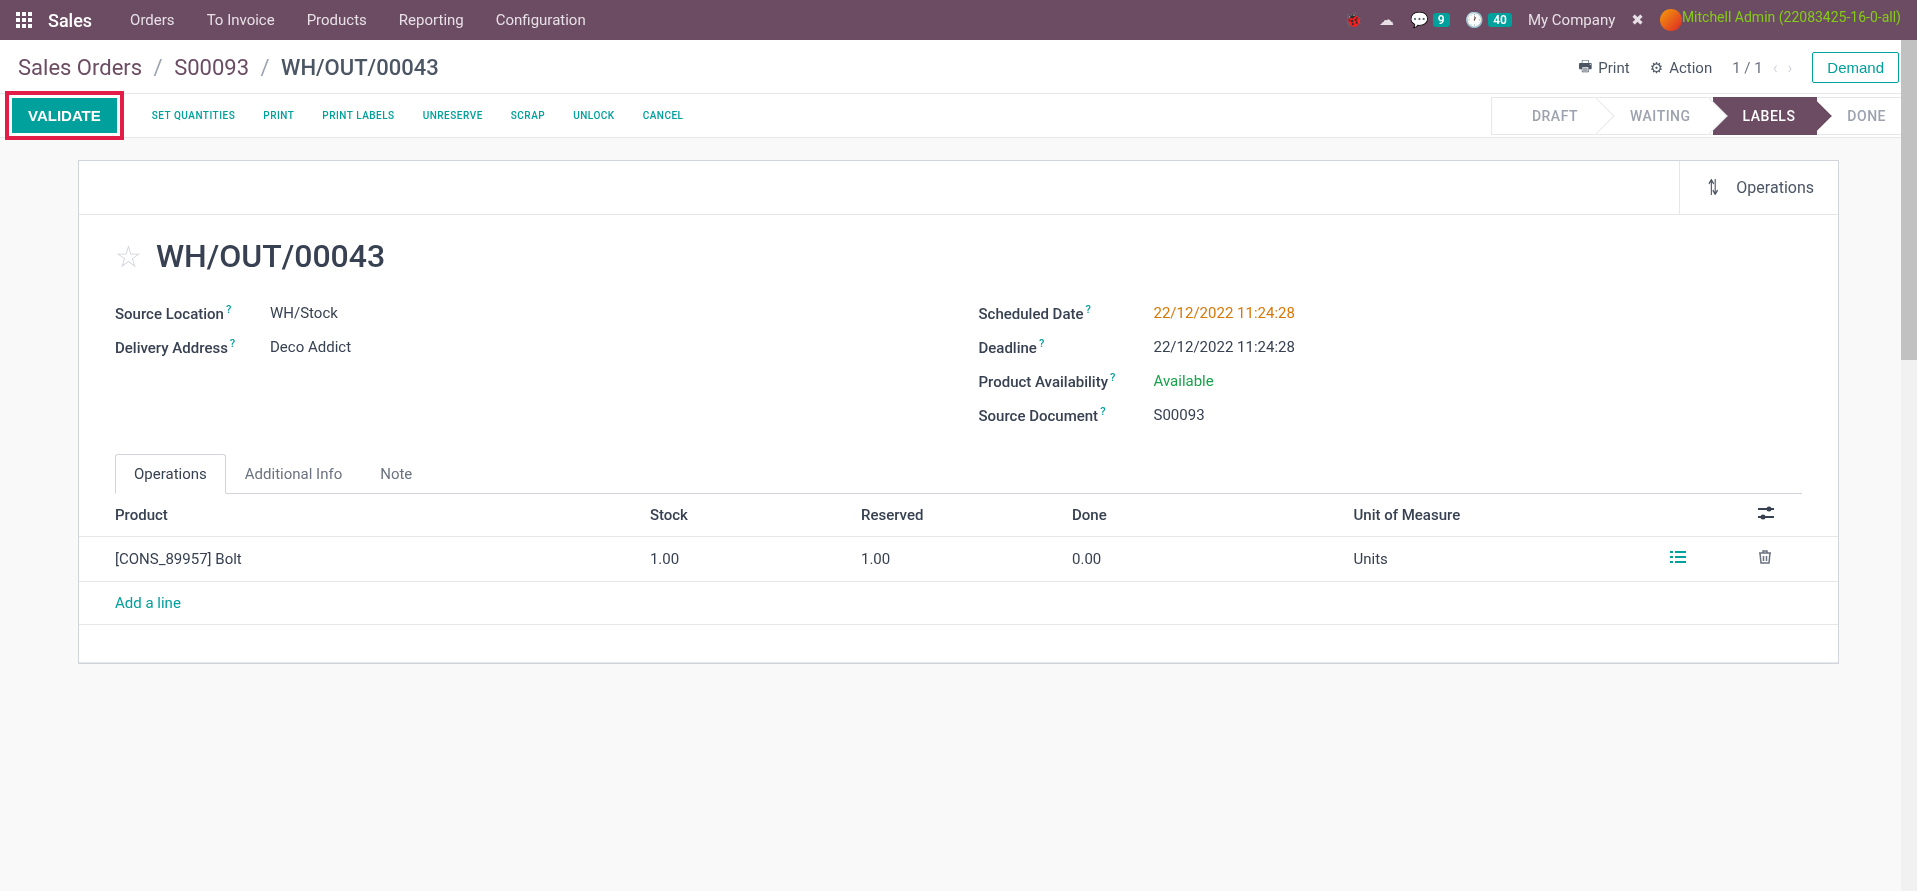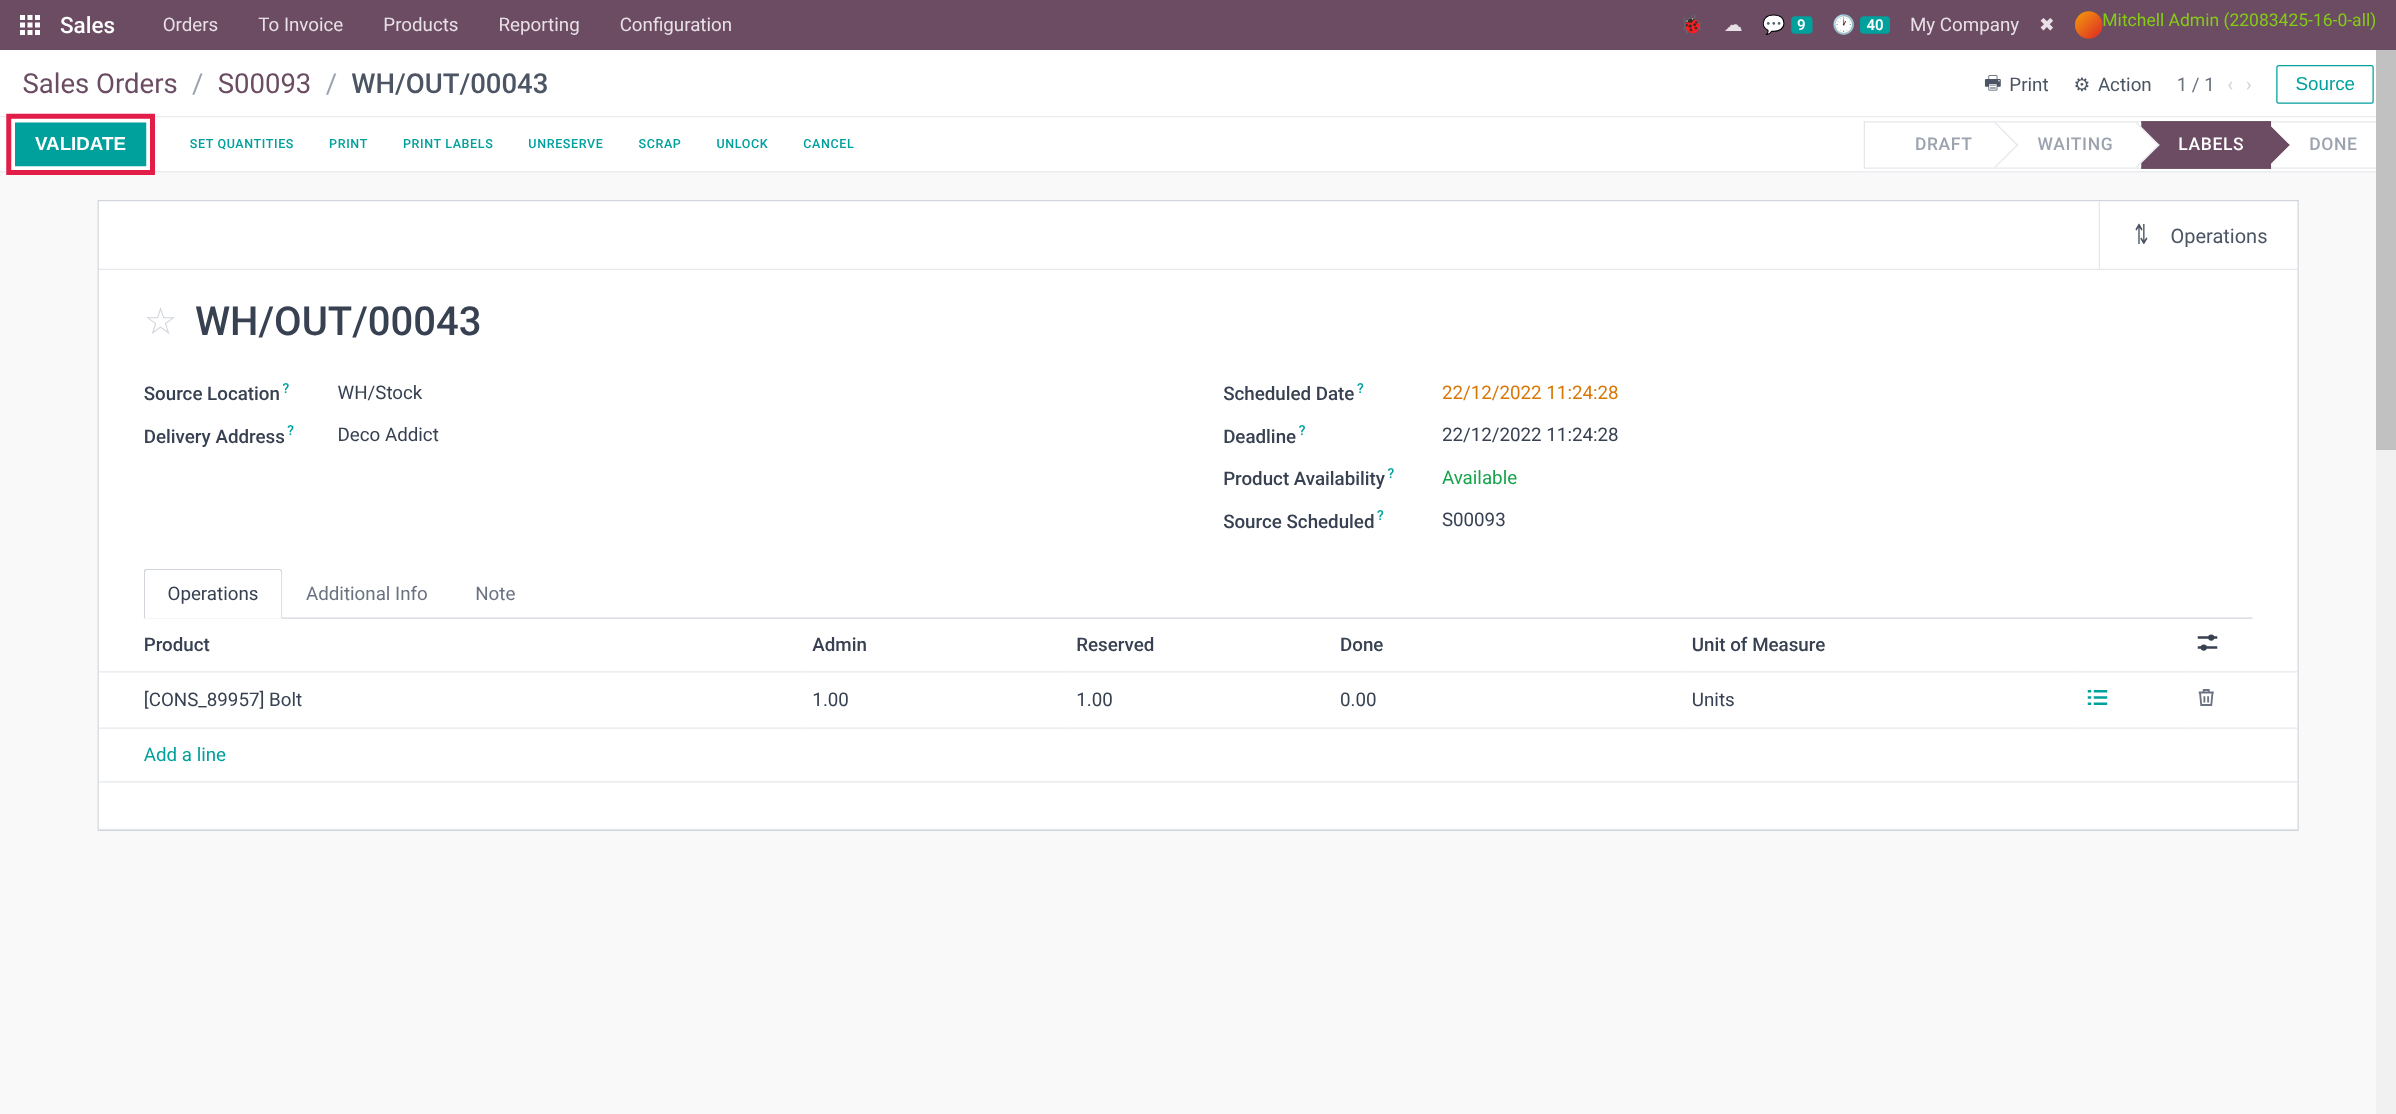--- a/index.html
+++ b/index.html
@@ -271,21 +271,21 @@
     </div>
     <div class="bc-action">
       <span>⚙</span>
       <span>Action</span>
     </div>
     <div class="pager">
       <span>1 / 1</span>
       <span class="pager-btn">‹</span>
       <span class="pager-btn">›</span>
     </div>
-    <button class="btn-create">Source</button>
+    <button class="btn-create">Demand</button>
   </div>
 </div>
 
 <div class="action-toolbar">
   <div class="toolbar-left">
     <span class="validate-highlight">
       <button class="btn-validate">VALIDATE</button>
     </span>
     <span class="toolbar-link">SET QUANTITIES</span>
     <span class="toolbar-link">PRINT</span>
@@ -336,38 +336,38 @@
           </div>
           <div class="field-row">
             <span class="field-label" style="width:175px"><span>Deadline</span><span class="help">?</span></span>
             <span class="field-value">22/12/2022 11:24:28</span>
           </div>
           <div class="field-row">
             <span class="field-label" style="width:175px"><span>Product Availability</span><span class="help">?</span></span>
             <span class="field-value val-green">Available</span>
           </div>
           <div class="field-row">
-            <span class="field-label" style="width:175px"><span>Source Scheduled</span><span class="help">?</span></span>
+            <span class="field-label" style="width:175px"><span>Source Document</span><span class="help">?</span></span>
             <span class="field-value">S00093</span>
           </div>
         </div>
       </div>
 
       <div class="tabs">
         <div class="tab active">Operations</div>
         <div class="tab">Additional Info</div>
         <div class="tab">Note</div>
       </div>
 
       <div class="table-wrap-outer">
       <table class="op-table">
         <thead>
           <tr>
             <th style="width:32%">Product</th>
-            <th class="num" style="width:12%">Admin</th>
+            <th class="num" style="width:12%">Stock</th>
             <th class="num" style="width:12%">Reserved</th>
             <th class="num" style="width:16%">Done</th>
             <th style="width:18%">Unit of Measure</th>
             <th style="width:5%"></th>
             <th class="settings-ico" style="width:5%">
               <svg width="16" height="14" viewBox="0 0 16 14">
                     <line x1="0" y1="3" x2="16" y2="3" stroke="#374151" stroke-width="2"></line>
                     <circle cx="11" cy="3" r="2.5" fill="#374151"></circle>
                     <line x1="0" y1="11" x2="16" y2="11" stroke="#374151" stroke-width="2"></line>
                     <circle cx="5" cy="11" r="2.5" fill="#374151"></circle>

